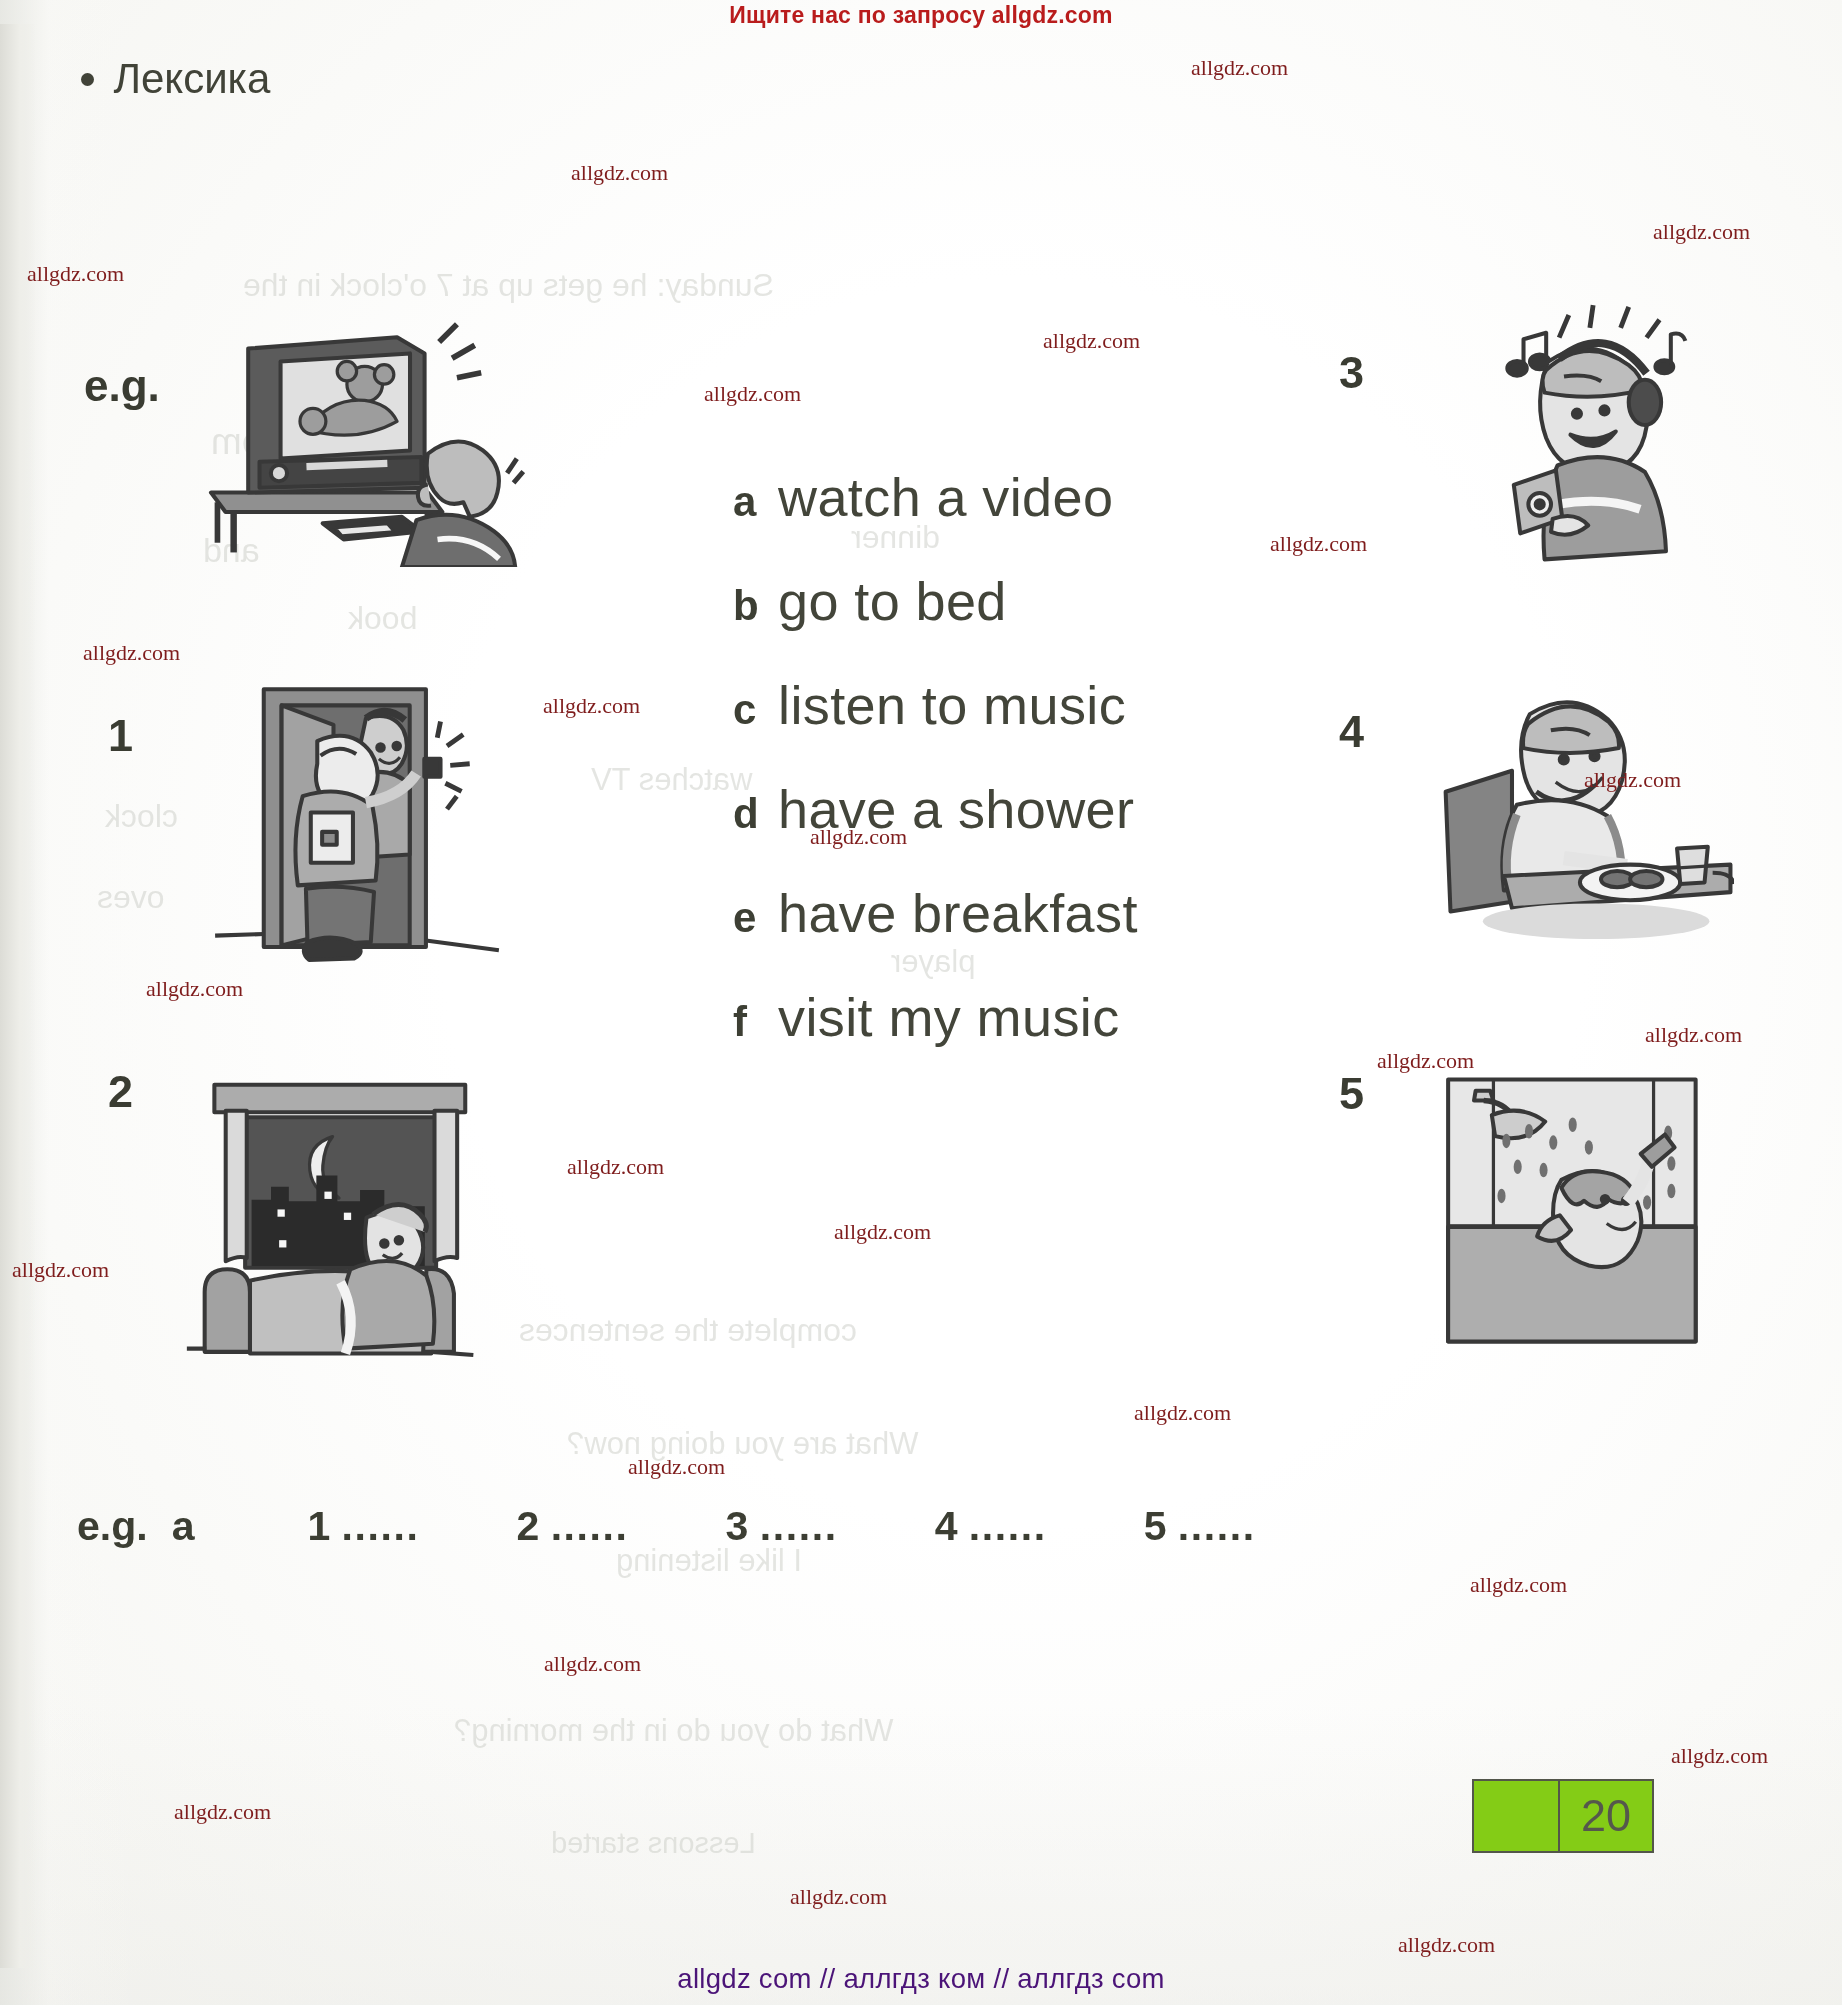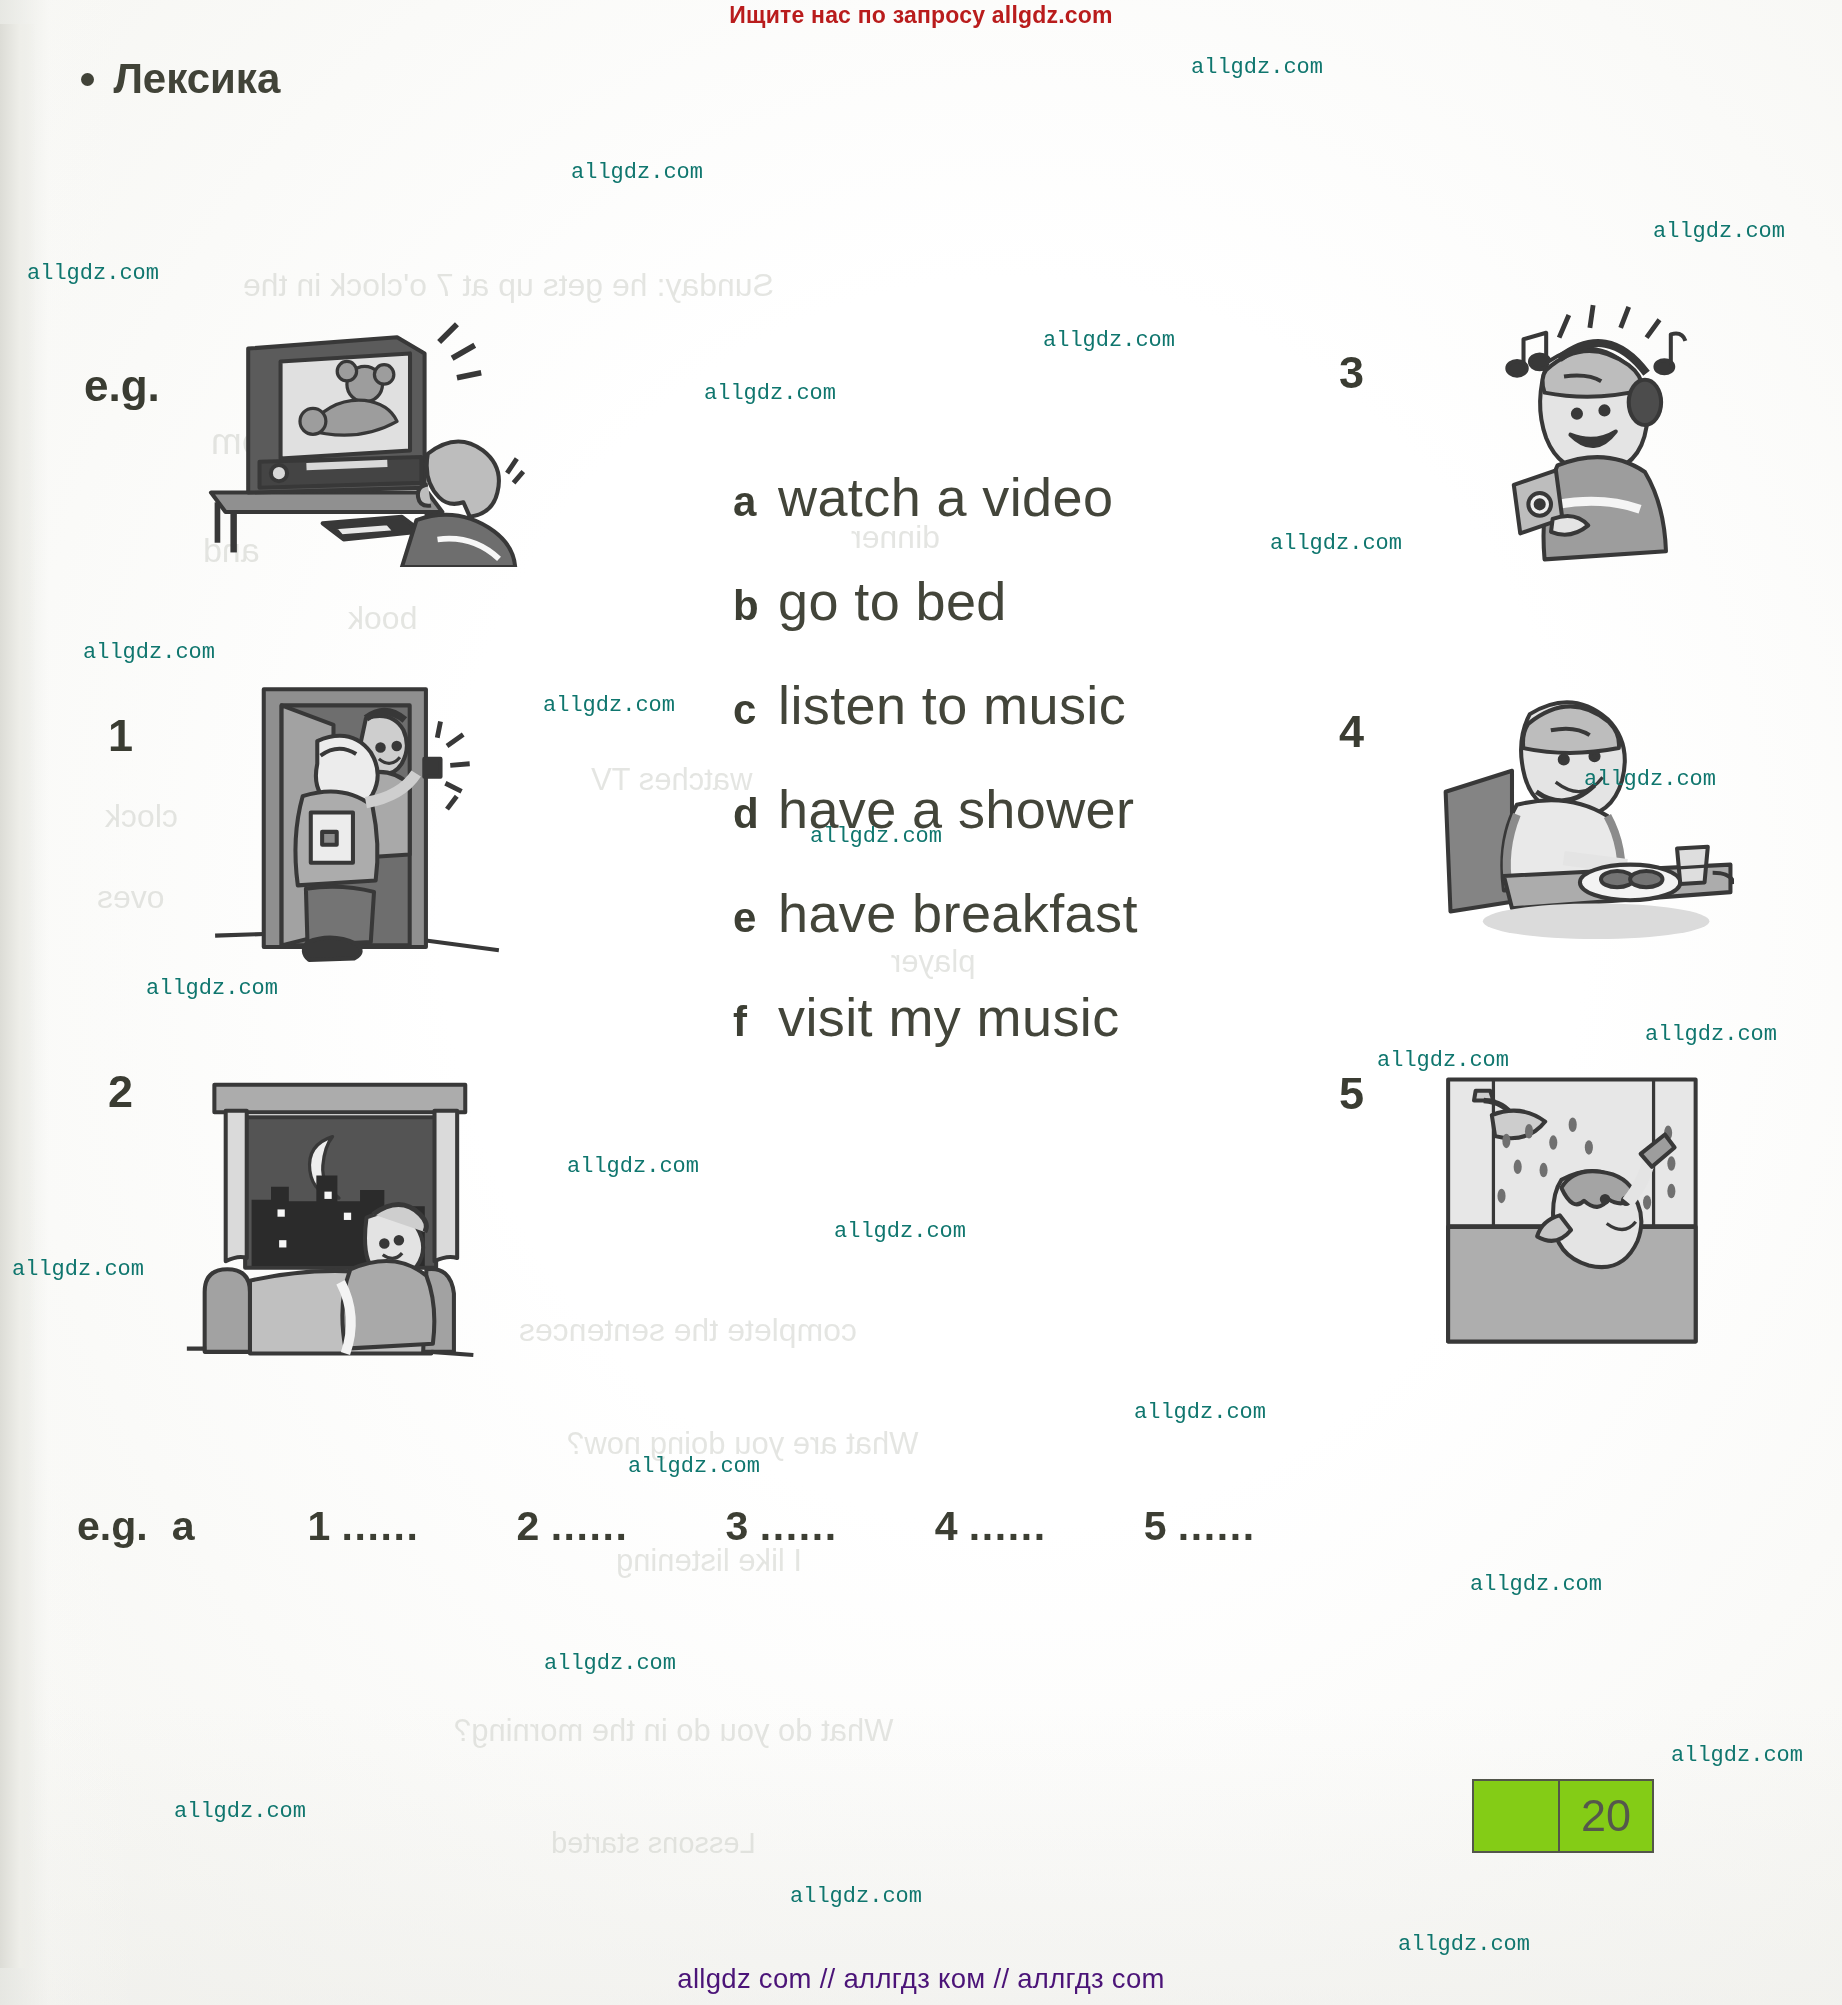--- a/index.html
+++ b/index.html
@@ -43,21 +43,21 @@
     font-weight: 700;
     color: #21c42b;
     letter-spacing: 0.2px;
   }
 
   
   #section-heading {
     position: absolute;
     left: 81px; top: 55px;
     font-size: 42px;
-    font-weight: 700;
+    font-weight: 400;
     color: #414338;
     display: flex;
     align-items: center;
     gap: 19.4px;
   }
   #section-heading .bullet {
     width: 13px; height: 13px;
     border-radius: 50%;
     background: #414338;
     display: inline-block;
@@ -180,23 +180,23 @@
     text-align: center;
     font-size: 27.5px;
     color: #4b1478;
     letter-spacing: 0.3px;
     margin-top: 24px;
   }
 
   
   .wm {
     position: absolute;
-    color: #0f766e;
+    color: #7f1d1d;
     font-size: 22px;
-    font-family: Liberation Mono, monospace;
+    font-family: Liberation Serif, serif;
     white-space: nowrap;
     pointer-events: none;
   }
 
   
   .ghost {
     position: absolute;
     color: #cfd1cb;
     opacity: 0.55;
     font-size: 34px;

